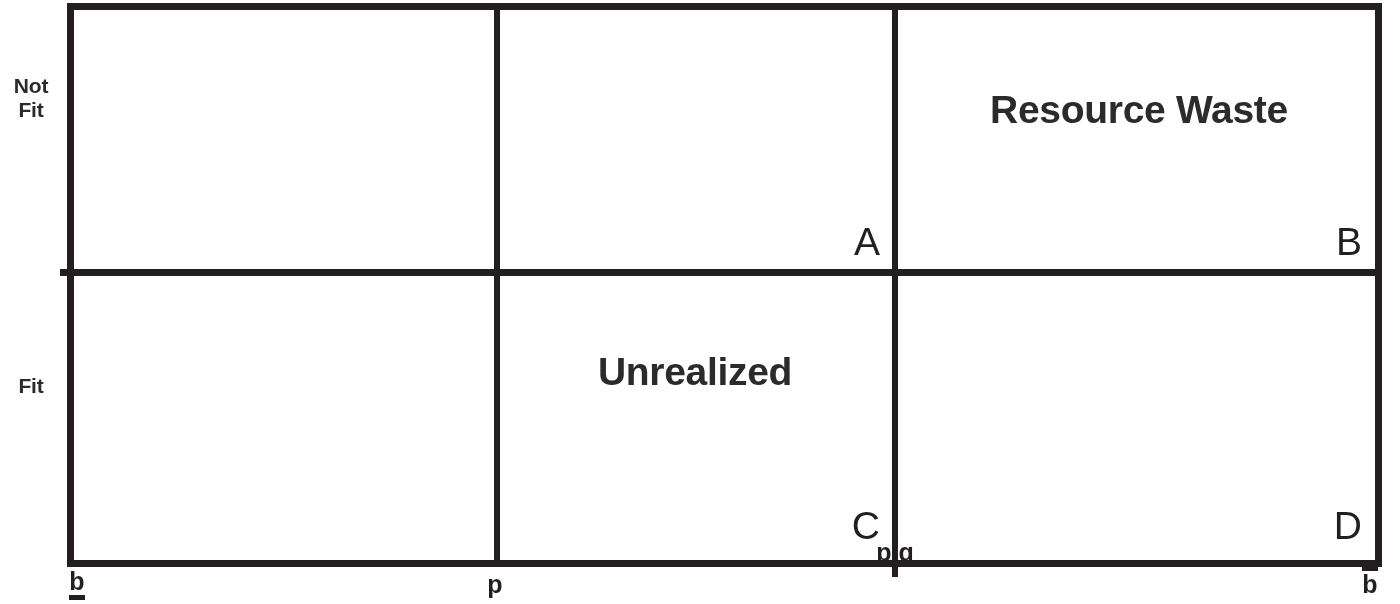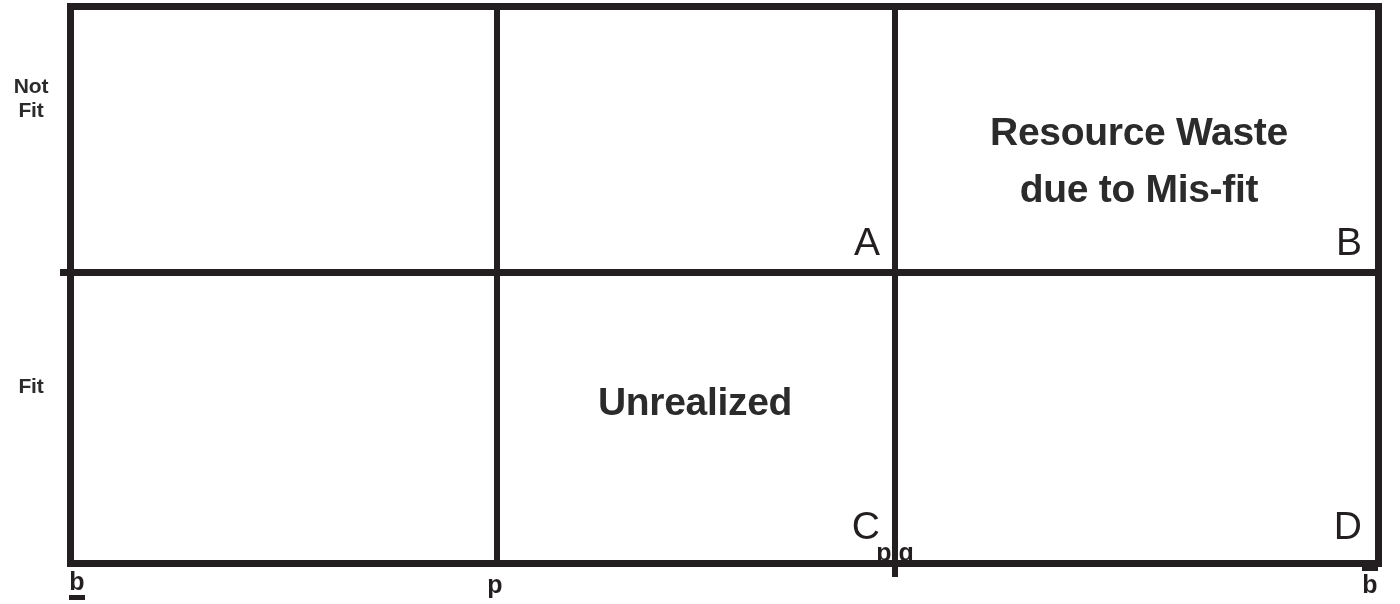--- a/index.html
+++ b/index.html
@@ -62,30 +62,29 @@
 
   
   .quadrant-text {
     position: absolute;
     font-weight: bold;
     font-size: 39px;
     line-height: 1.45;
     color: #2b2b2b;
     text-align: center;
     letter-spacing: -0.3px;
-    margin-top: 22px;
   }
   #text-resource-waste {
     left: 900px;
     top: 82px;
     width: 478px;
   }
   #text-unrealized-demand {
     left: 500px;
-    top: 352px;
+    top: 344px;
     width: 390px;
   }
 
   
   .corner-letter {
     position: absolute;
     font-size: 39px;
     font-weight: normal;
     color: #231f20;
     text-align: right;
@@ -141,21 +140,20 @@
   <div class="line" id="frame-right"></div>
   <div class="line" id="frame-bottom"></div>
 
   <div class="line" id="divider-horizontal"></div>
   <div class="line" id="divider-vertical-p"></div>
   <div class="line" id="divider-vertical-pq"></div>
   <div class="line" id="tick-mark-left"></div>
 
   <div class="quadrant-text" id="text-resource-waste">
     <span>Resource Waste</span><br>
-    <span>due to Mis-fit</span>
   </div>
   <div class="quadrant-text" id="text-unrealized-demand">
     <span>Unrealized</span><br>
   </div>
 
   <div class="corner-letter" id="corner-a">A</div>
   <div class="corner-letter" id="corner-b">B</div>
   <div class="corner-letter" id="corner-c">C</div>
   <div class="corner-letter" id="corner-d">D</div>
 

